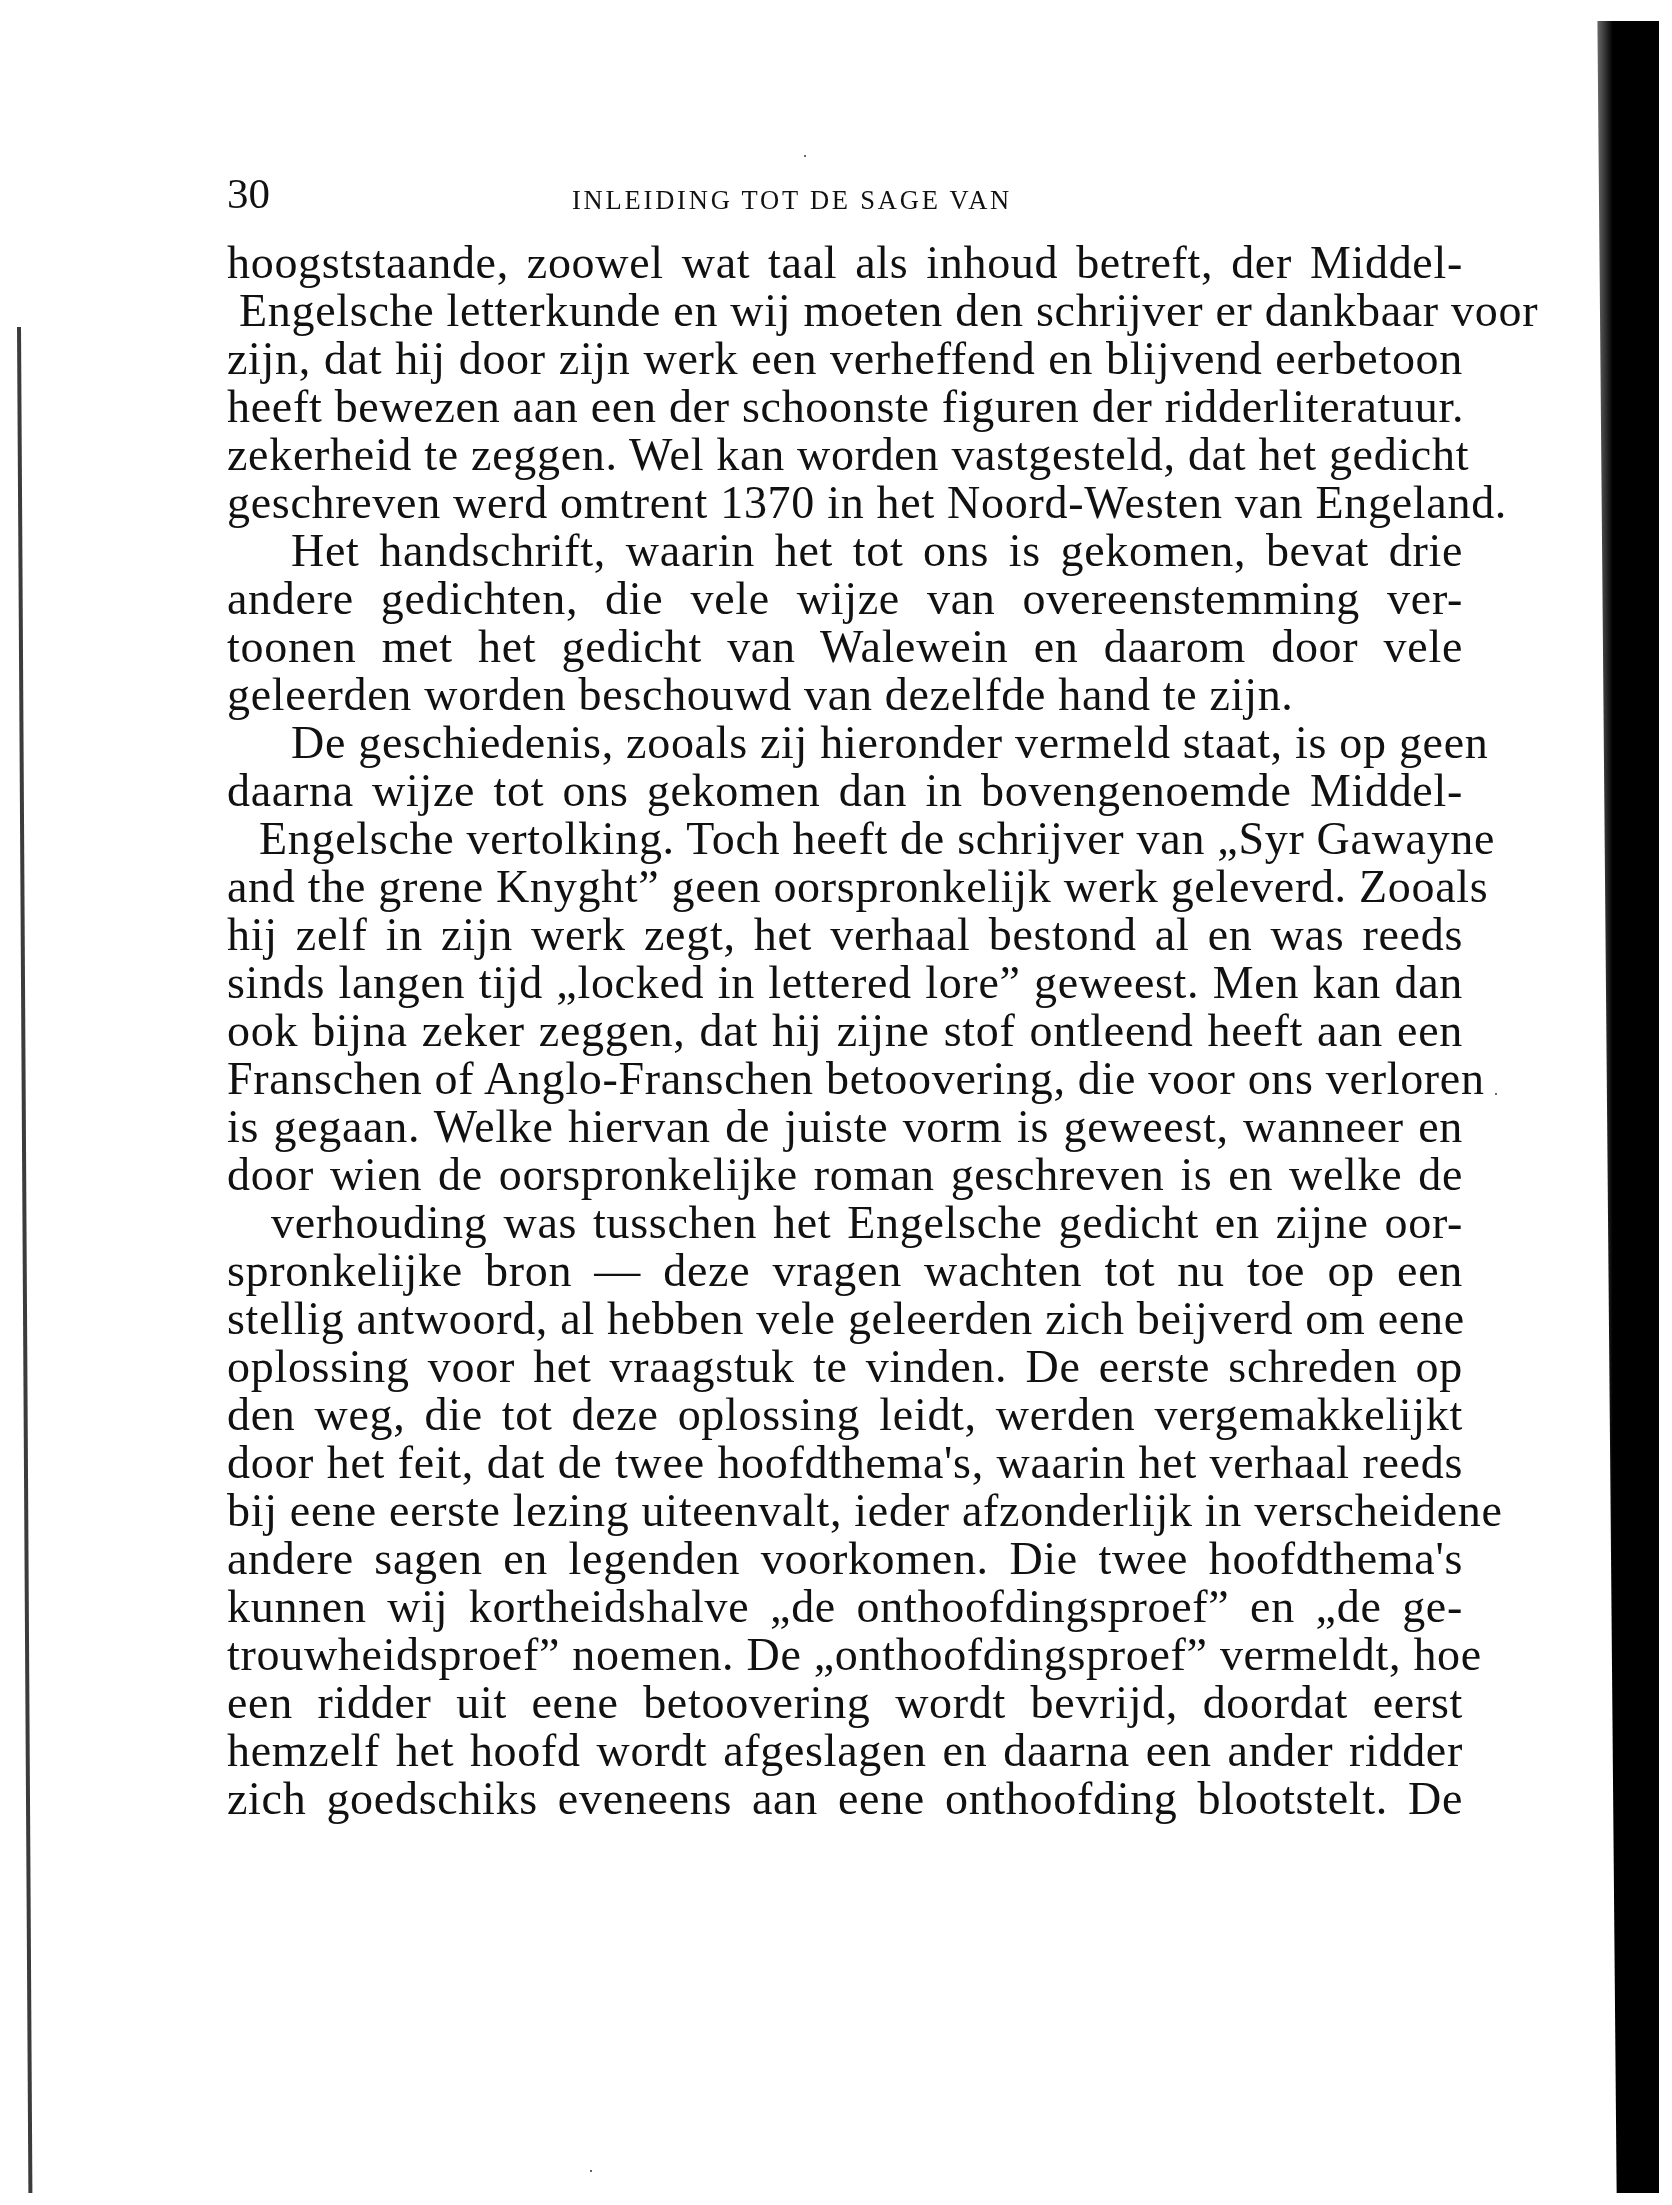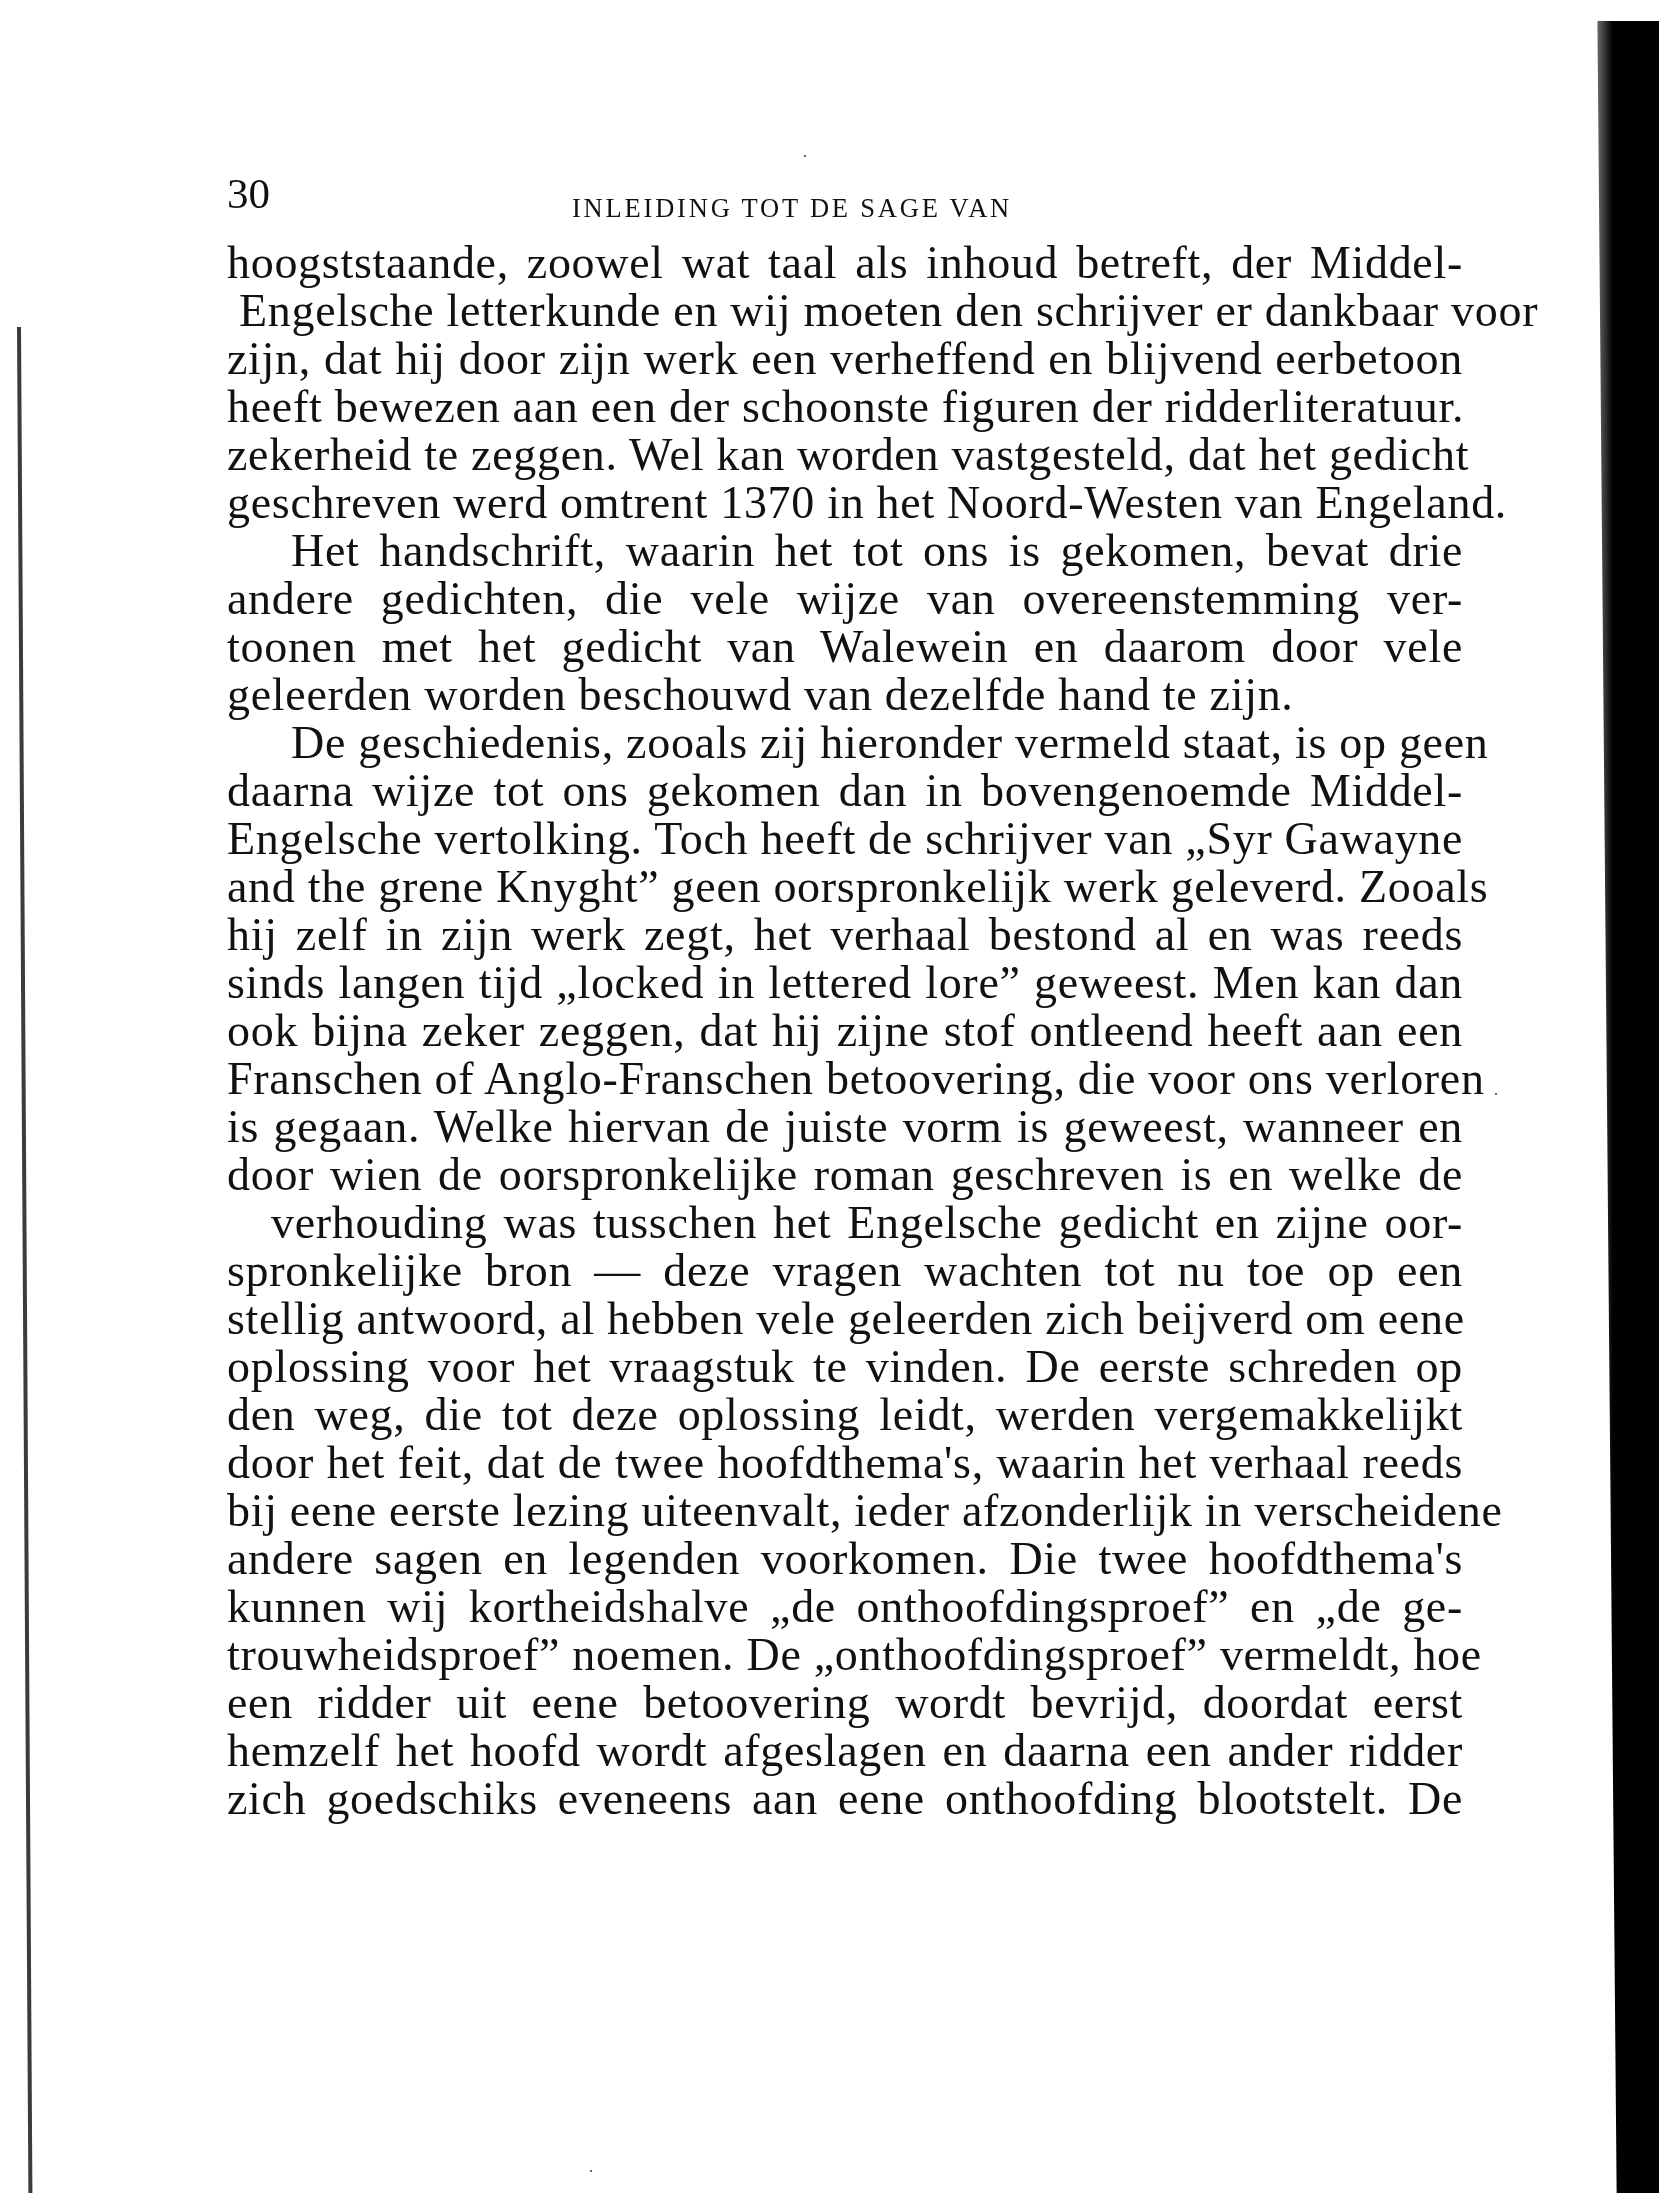--- a/index.html
+++ b/index.html
@@ -8,21 +8,21 @@
     font-family: "Liberation Serif", "DejaVu Serif", serif; color: #111111;
   }
   .page { position: absolute; left: 0; top: 0; width: 1673px; height: 2205px; background: #ffffff; }
   .running-head {
     position: absolute; left: 227px; top: 166px; width: 1236px; height: 56px;
   }
   .page-number {
     position: absolute; left: 0; top: 0; font-size: 43px; line-height: 56px;
   }
   .header-title {
-    position: absolute; left: 345px; top: 21px; font-size: 26.5px; line-height: 42px;
+    position: absolute; left: 345px; top: 13px; font-size: 26.5px; line-height: 42px;
     letter-spacing: 2.8px; white-space: nowrap;
   }
   .body-text {
     position: absolute; left: 227px; top: 239px; width: 1236px;
   }
   .line {
     display: block; height: 48px; line-height: 48px; font-size: 46px;
     text-align: justify; text-align-last: justify; white-space: nowrap;
     overflow: visible; letter-spacing: 0.7px; word-spacing: 0px;
   }
@@ -61,21 +61,21 @@
       <span class="line"><span style="white-space: nowrap;">zijn, dat hij door zijn werk een verheffend en blijvend eerbetoon</span></span>
       <span class="line last"><span style="white-space: nowrap;">heeft bewezen aan een der schoonste figuren der ridderliteratuur.</span></span>
       <span class="line"><span style="white-space: nowrap;">zekerheid te zeggen. Wel kan worden vastgesteld, dat het gedicht</span></span>
       <span class="line last"><span style="white-space: nowrap;">geschreven werd omtrent 1370 in het Noord-Westen van Engeland.</span></span>
       <span class="line indent"><span style="white-space: nowrap;">Het handschrift, waarin het tot ons is gekomen, bevat drie</span></span>
       <span class="line"><span style="white-space: nowrap;">andere gedichten, die vele wijze van overeenstemming ver-</span></span>
       <span class="line"><span style="white-space: nowrap;">toonen met het gedicht van Walewein en daarom door vele</span></span>
       <span class="line last"><span style="white-space: nowrap;">geleerden worden beschouwd van dezelfde hand te zijn.</span></span>
       <span class="line indent"><span style="white-space: nowrap;">De geschiedenis, zooals zij hieronder vermeld staat, is op geen</span></span>
       <span class="line"><span style="white-space: nowrap;">daarna wijze tot ons gekomen dan in bovengenoemde Middel-</span></span>
-      <span class="line"><span style="white-space: nowrap;">Engelsche vertolking. Toch heeft de schrijver van „Syr Gawayne</span></span>
+      <span class="line"><span style="white-space: nowrap; margin-left: 32px;">Engelsche vertolking. Toch heeft de schrijver van „Syr Gawayne</span></span>
       <span class="line"><span style="white-space: nowrap;">and the grene Knyght” geen oorspronkelijk werk geleverd. Zooals</span></span>
       <span class="line"><span style="white-space: nowrap;">hij zelf in zijn werk zegt, het verhaal bestond al en was reeds</span></span>
       <span class="line"><span style="white-space: nowrap;">sinds langen tijd „locked in lettered lore” geweest. Men kan dan</span></span>
       <span class="line"><span style="white-space: nowrap;">ook bijna zeker zeggen, dat hij zijne stof ontleend heeft aan een</span></span>
       <span class="line"><span style="white-space: nowrap;">Franschen of Anglo-Franschen betoovering, die voor ons verloren</span></span>
       <span class="line"><span style="white-space: nowrap;">is gegaan. Welke hiervan de juiste vorm is geweest, wanneer en</span></span>
       <span class="line"><span style="white-space: nowrap;">door wien de oorspronkelijke roman geschreven is en welke de</span></span>
       <span class="line"><span style="white-space: nowrap; margin-left: 44px;">verhouding was tusschen het Engelsche gedicht en zijne oor-</span></span>
       <span class="line"><span style="white-space: nowrap;">spronkelijke bron — deze vragen wachten tot nu toe op een</span></span>
       <span class="line"><span style="white-space: nowrap;">stellig antwoord, al hebben vele geleerden zich beijverd om eene</span></span>

